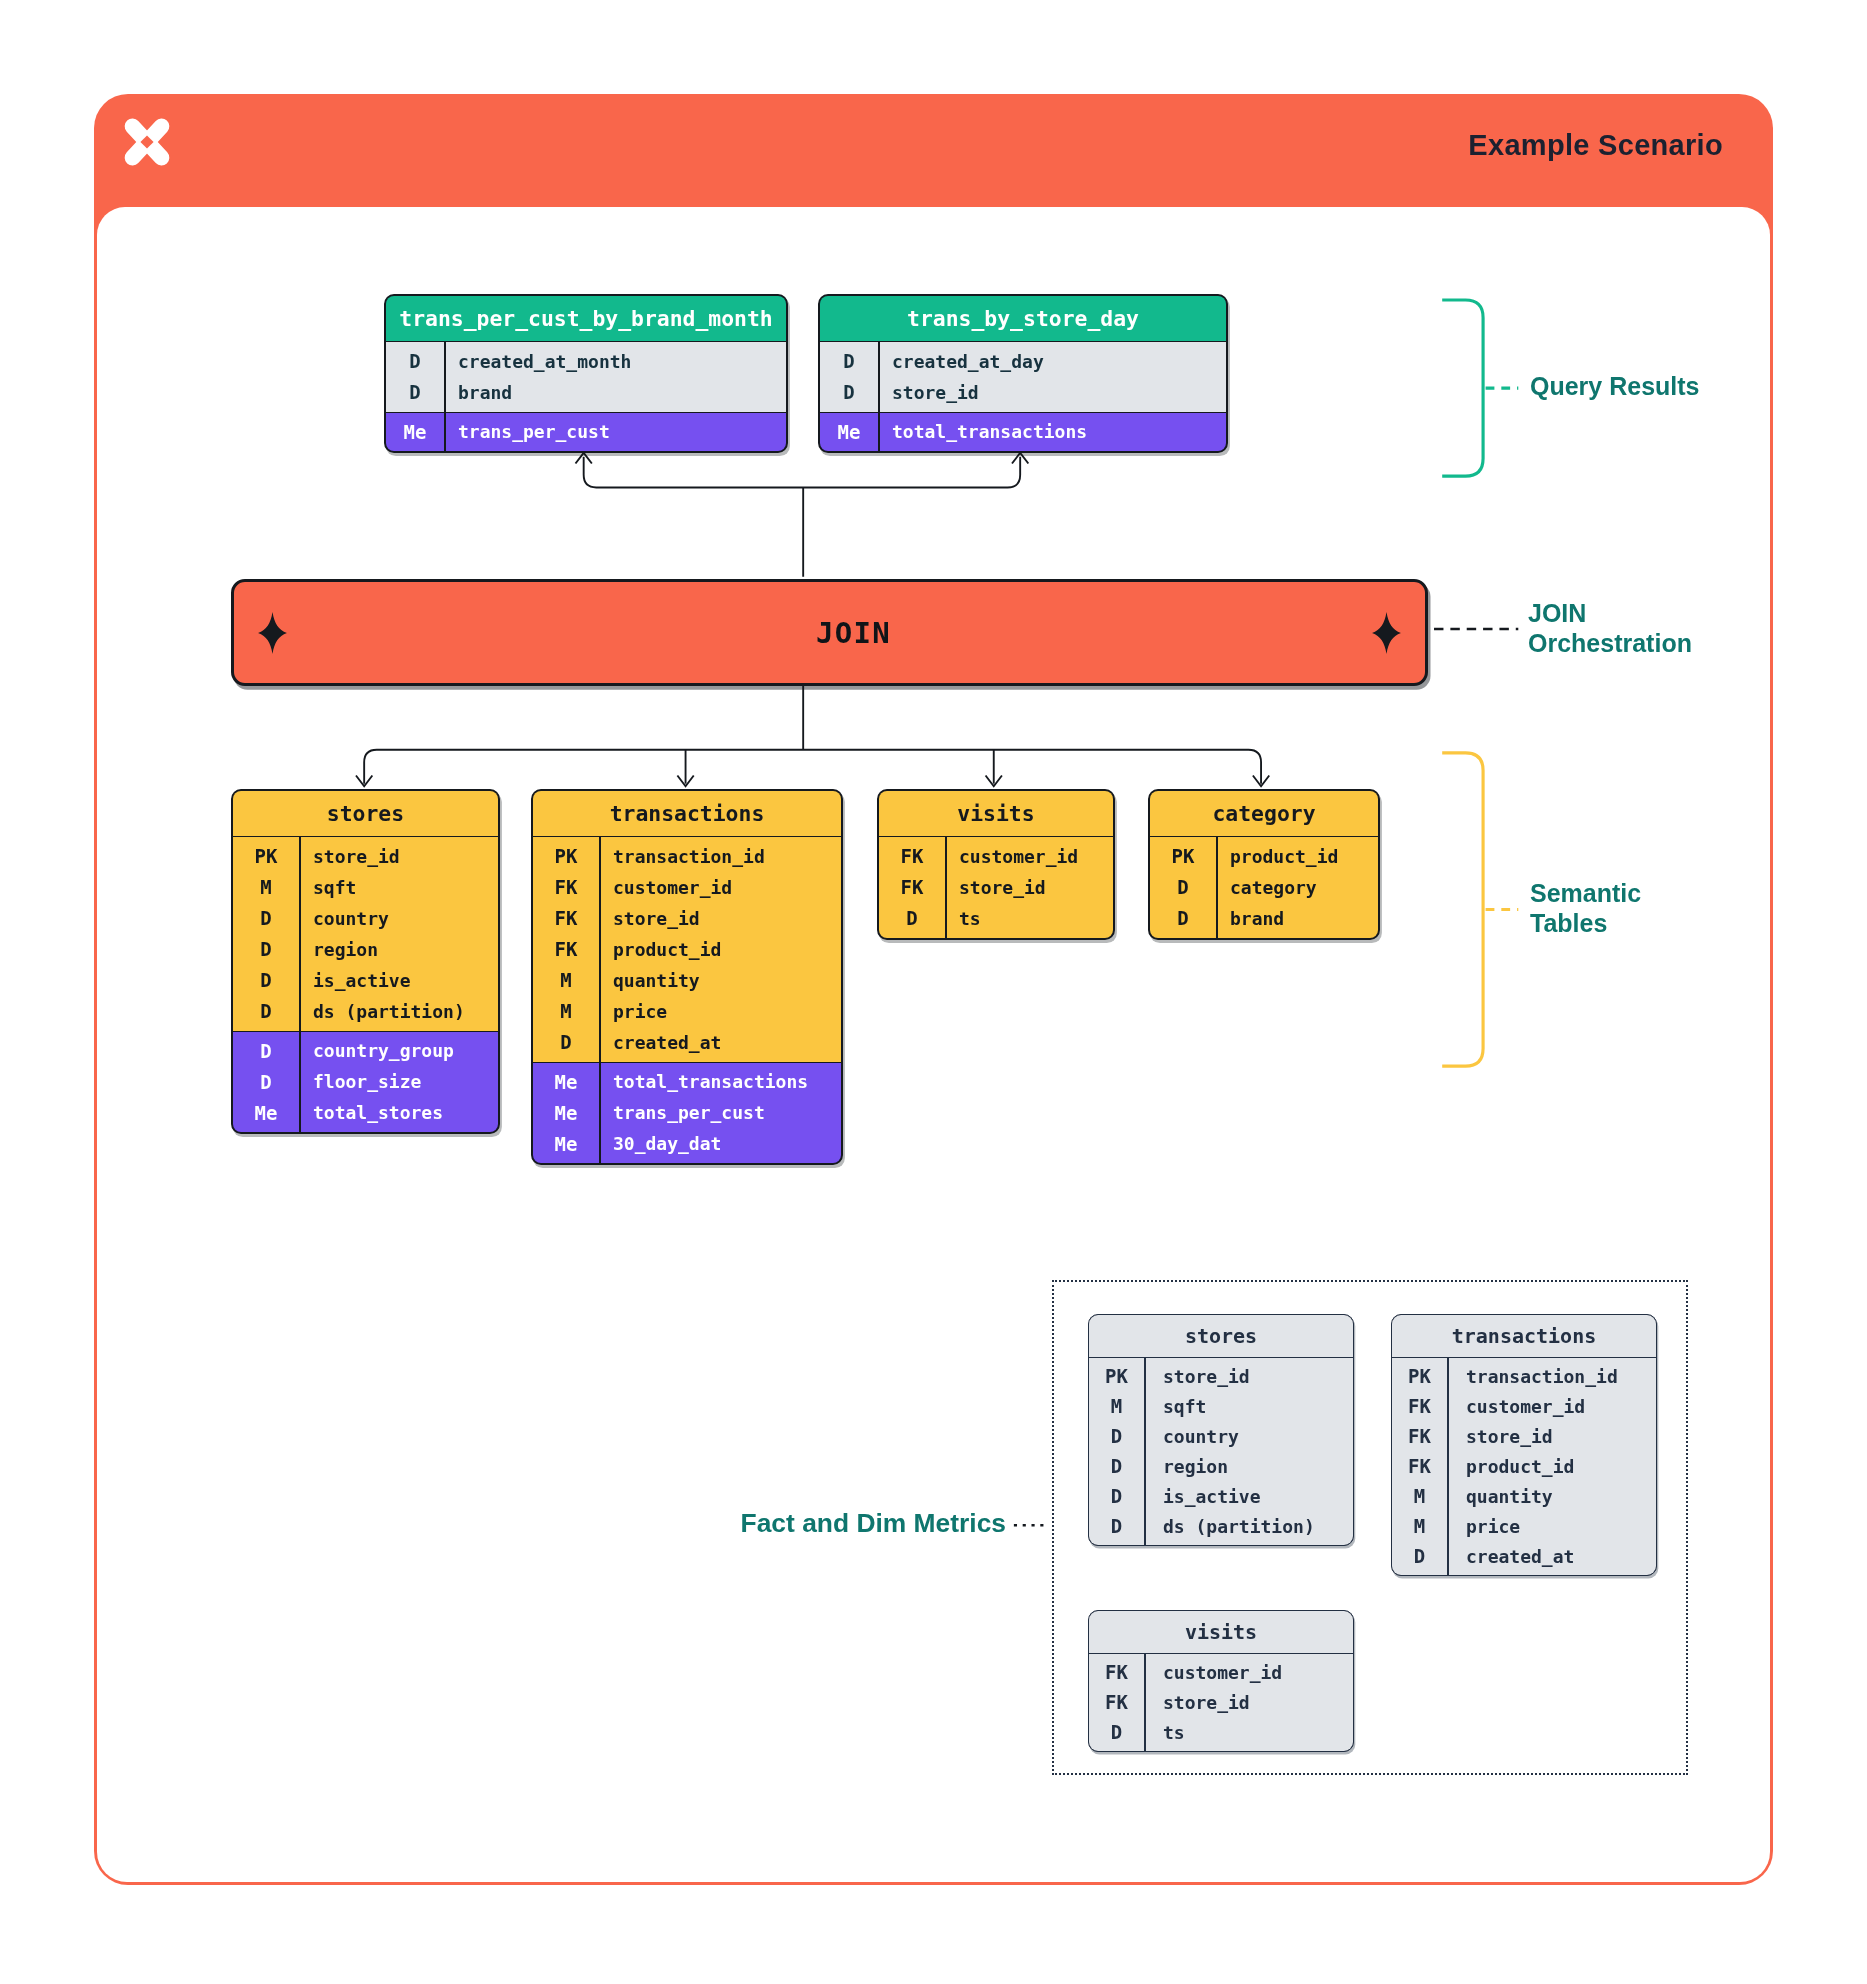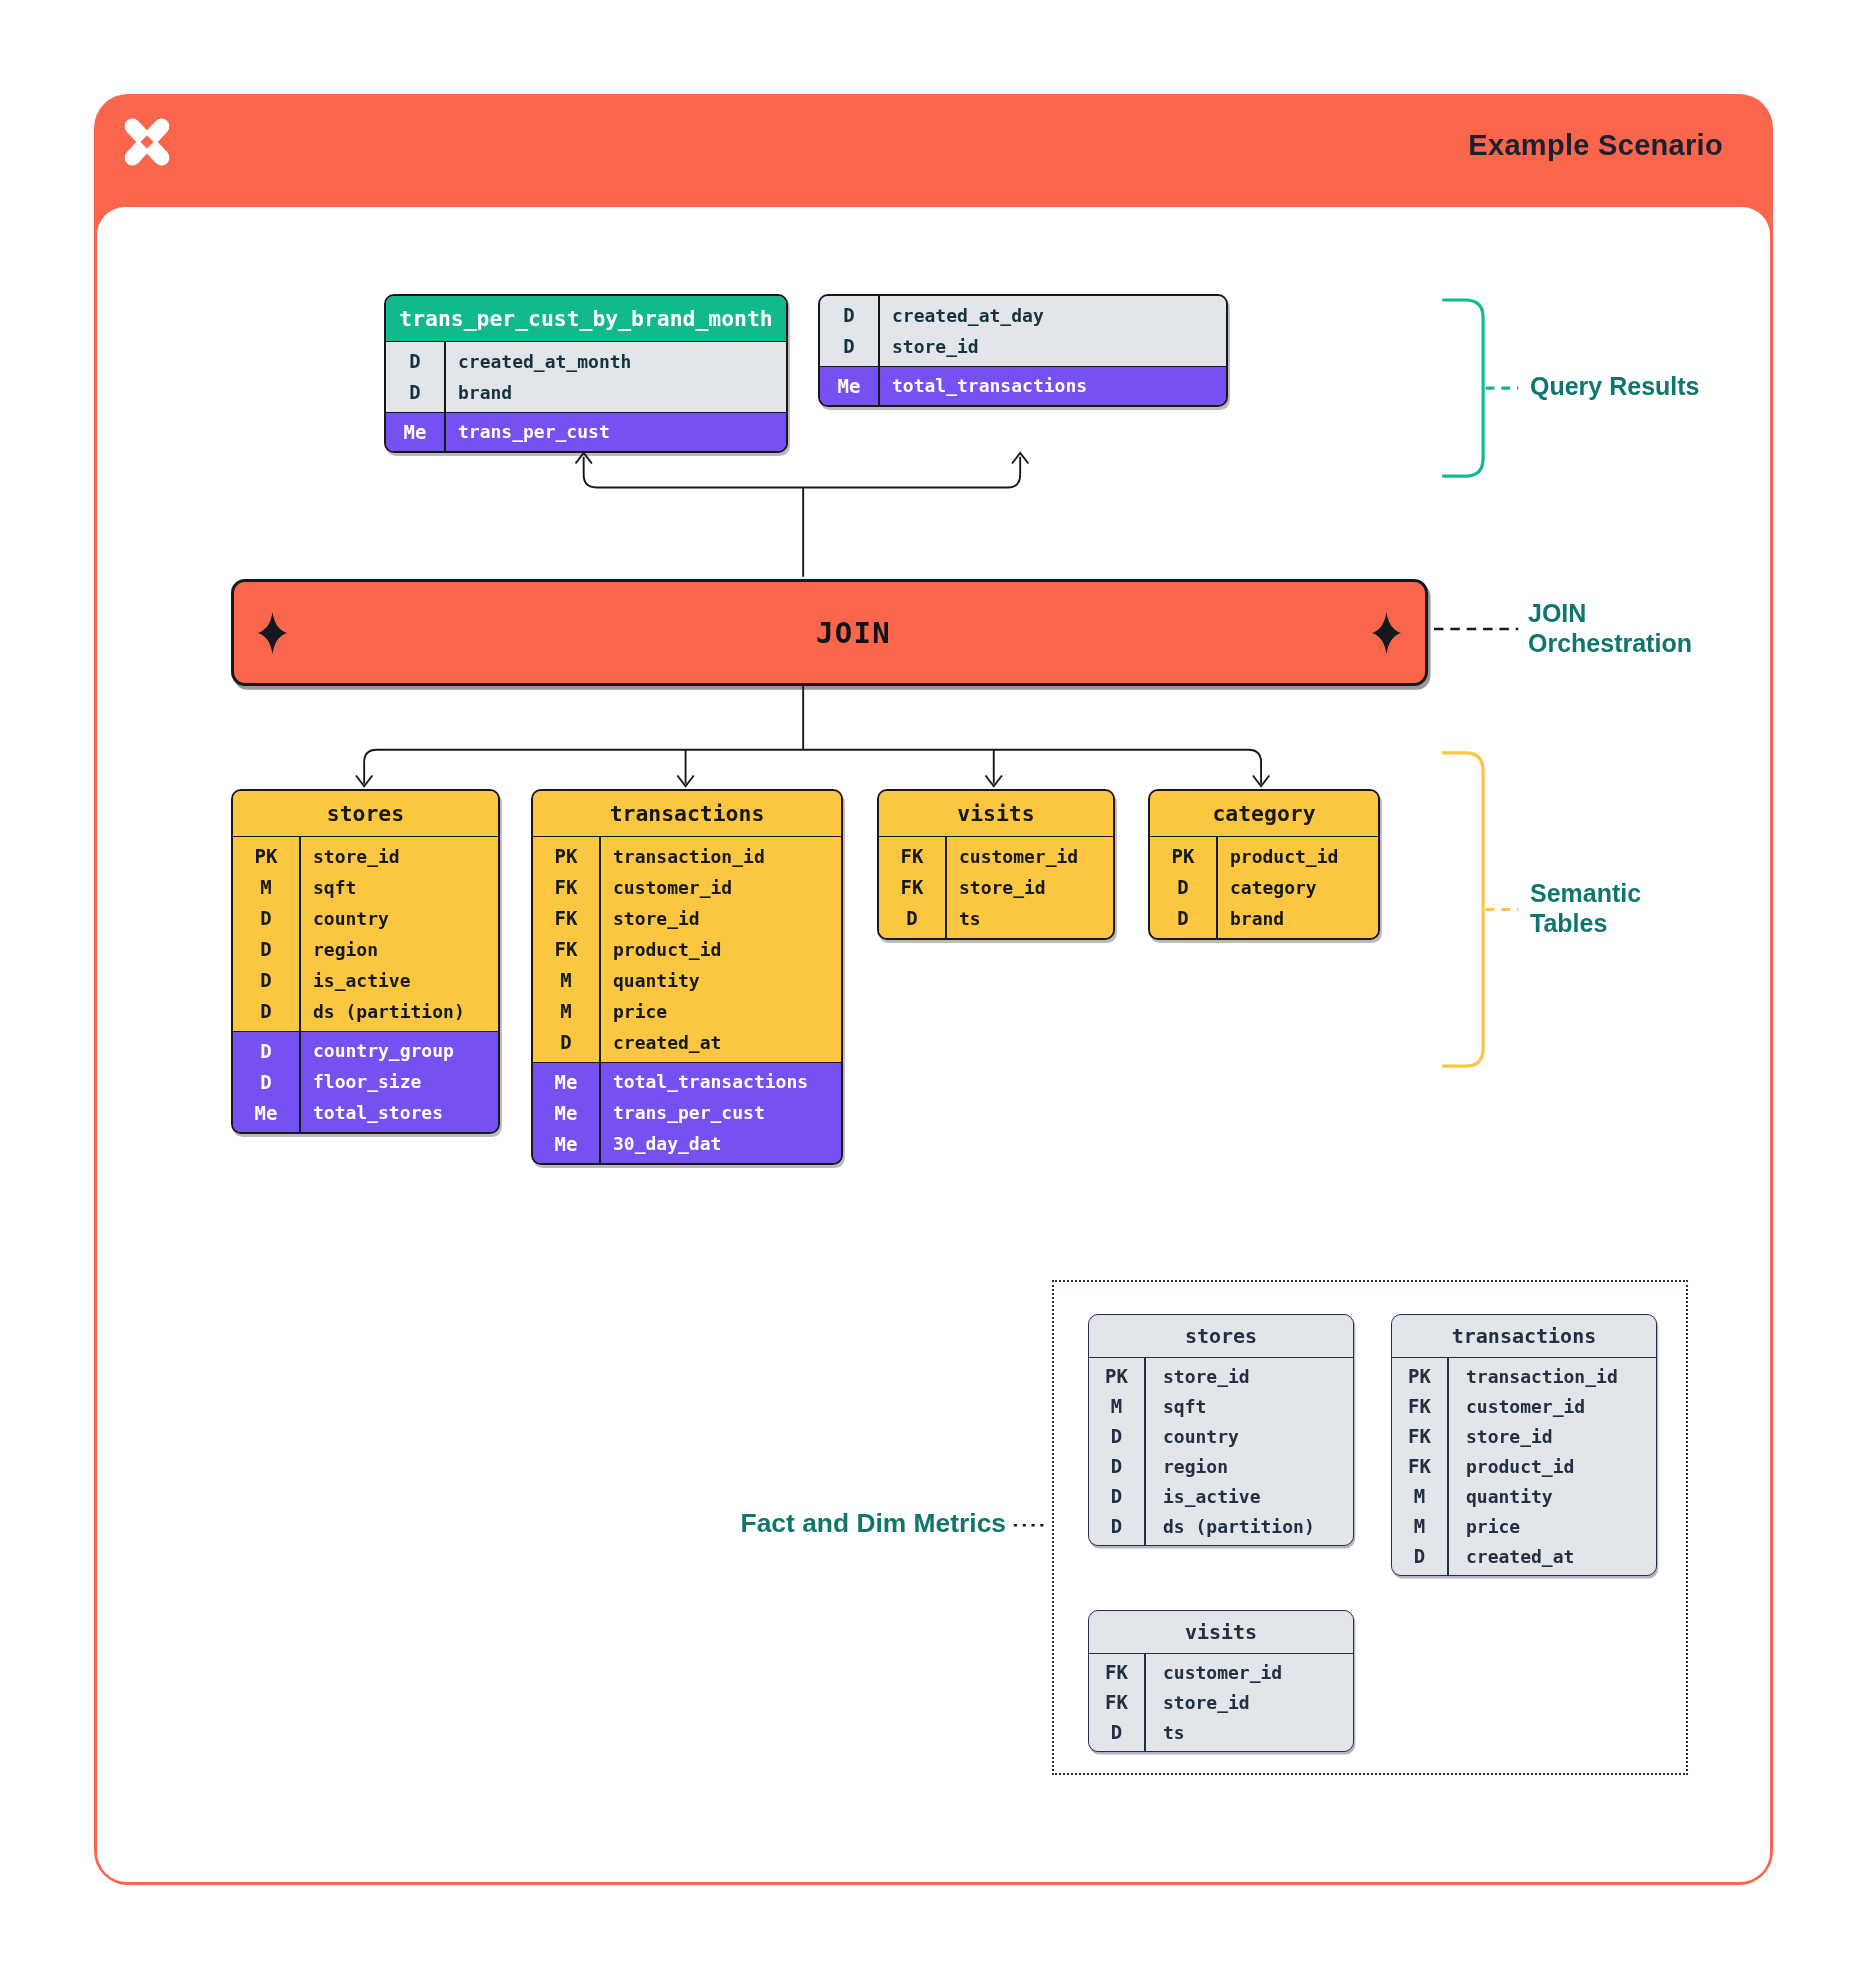--- a/index.html
+++ b/index.html
@@ -13,21 +13,21 @@
         background:#ffffff;border-radius:28px 28px 30px 30px;}
   .brand{position:absolute;left:24px;top:19px;width:58px;height:58px;}
   .card-title{position:absolute;top:35px;right:50px;
         font-family:"Liberation Sans",sans-serif;font-weight:bold;font-size:29px;
         color:#1C2130;letter-spacing:0.3px;}
 
   
   svg.overlay{position:absolute;left:0;top:0;pointer-events:none;}
 
   
-  .tbl{position:absolute;border-radius:10px;overflow:hidden;background:#d946ef;
+  .tbl{position:absolute;border-radius:10px;overflow:hidden;background:#0f172a;
        --line:#15191E;border:2.5px solid var(--line);
        box-shadow:1.9px 3.1px 0 rgba(21,25,30,0.30);}
   .tbl-header{text-align:center;font-weight:bold;font-size:21.4px;
        padding:10px 5px;border-bottom:1.9px solid var(--line);}
   .sec{position:relative;padding:3.8px 0;}
   .sec + .sec{border-top:1.9px solid var(--line);}
   .sec::before{content:'';position:absolute;left:var(--key);top:0;bottom:0;
        width:1.9px;background:var(--line);}
   .row{display:flex;align-items:center;height:31px;}
   .row .key{width:var(--key);flex:none;text-align:center;font-weight:bold;font-size:19px;}
@@ -170,20 +170,21 @@
           </div>
         </div>
         <div class="sec sec-metrics">
           <div class="row">
             <span class="key">Me</span>
             <span class="field">trans_per_cust</span>
           </div>
         </div>
       </div>
       <div class="tbl qt qt2">
+        <div class="tbl-header">trans_by_store_day</div>
         <div class="sec sec-dims">
           <div class="row">
             <span class="key">D</span>
             <span class="field">created_at_day</span>
           </div>
           <div class="row">
             <span class="key">D</span>
             <span class="field">store_id</span>
           </div>
         </div>

